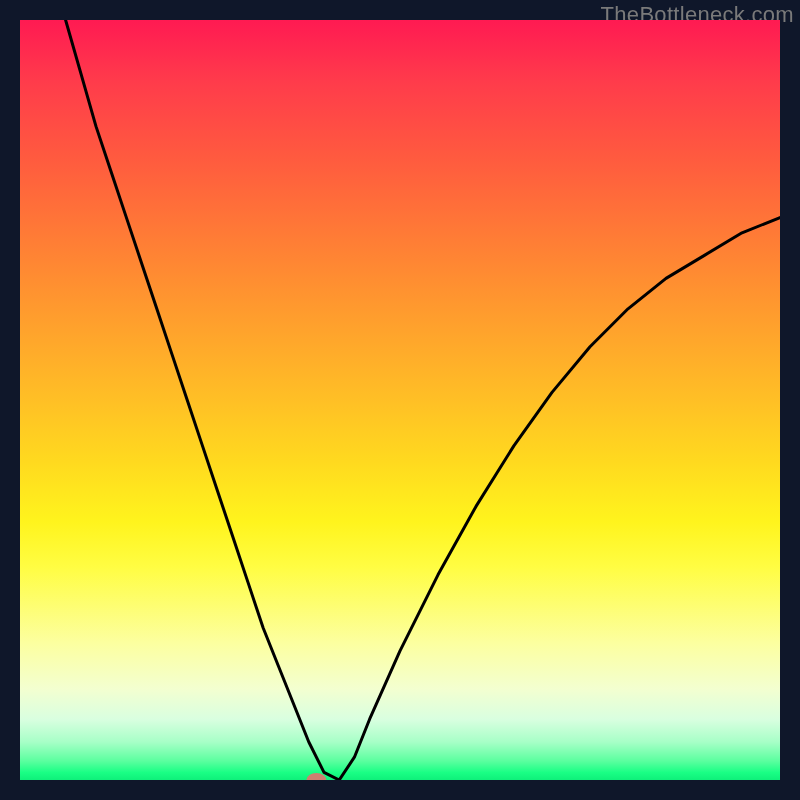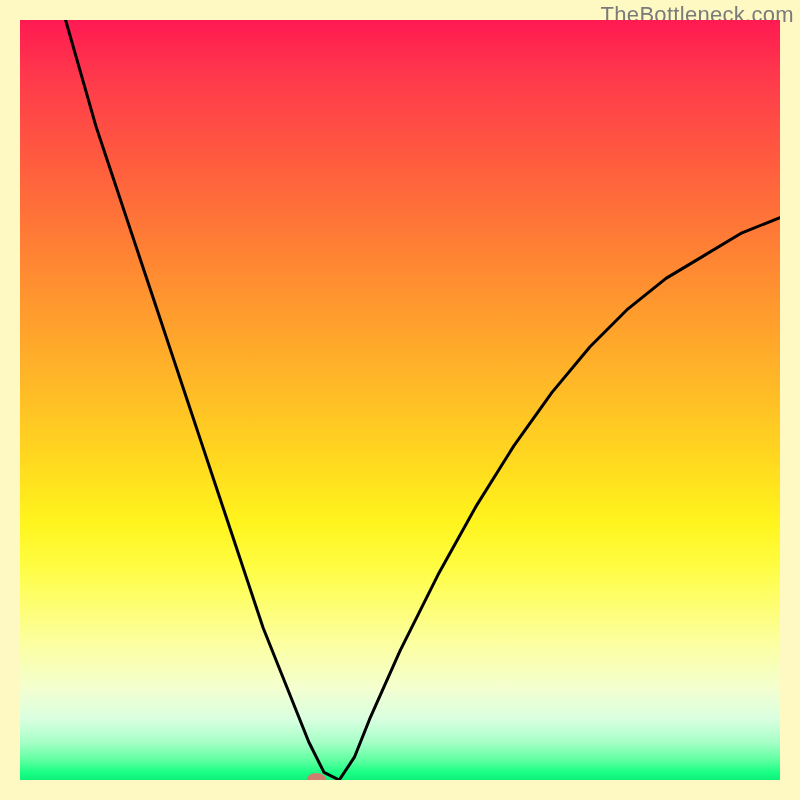--- a/index.html
+++ b/index.html
@@ -8,21 +8,21 @@
     width: 800px;
     height: 800px;
     background: #000000;
     overflow: hidden;
     font-family: Arial, Helvetica, sans-serif;
   }
   .outer {
     position: relative;
     width: 800px;
     height: 800px;
-    background: #fef9c3;
+    background: #0f172a;
   }
   .plot {
     position: absolute;
     left: 20px;
     top: 20px;
     width: 760px;
     height: 760px;
     
     background: linear-gradient(to bottom,
       #ff1a52 0%,

